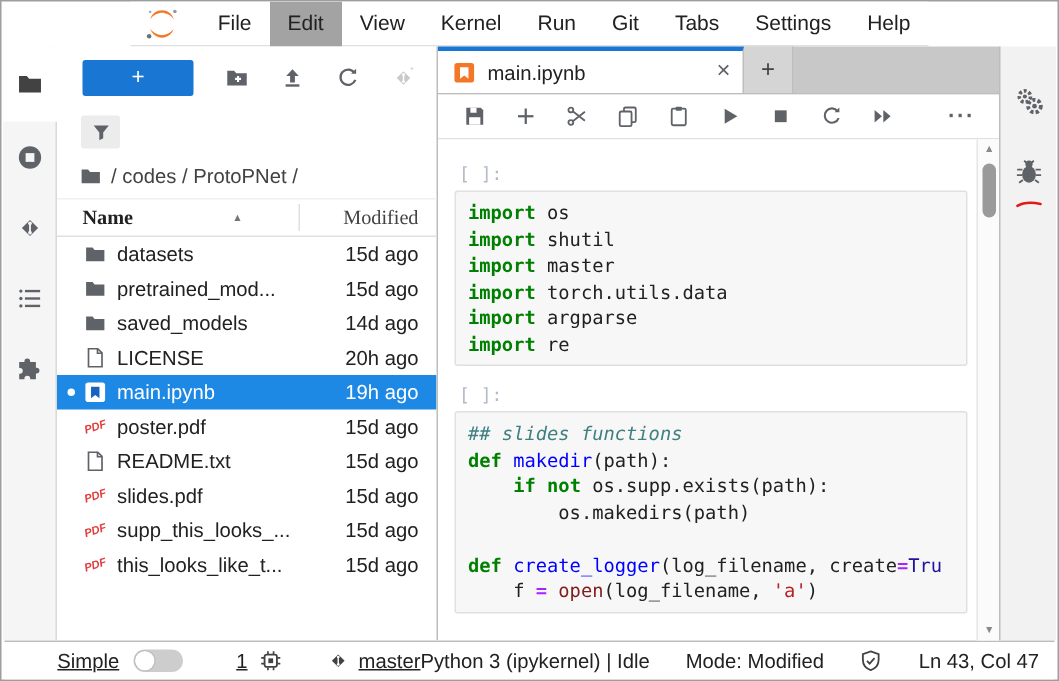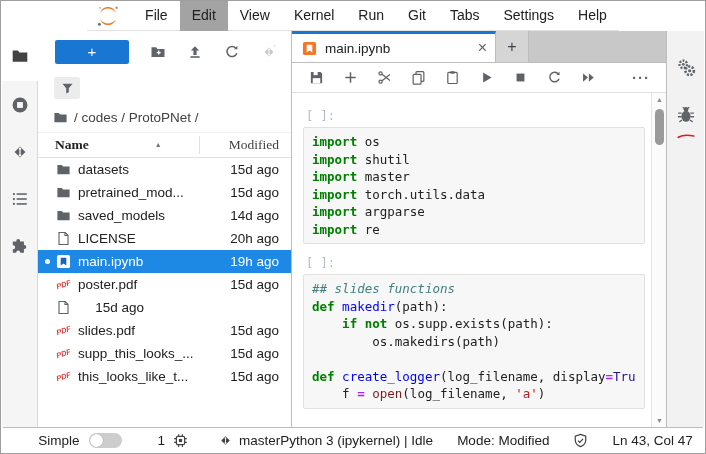--- a/index.html
+++ b/index.html
@@ -77,21 +77,21 @@
   .sb-thumb { position:absolute; left:3px; top:16px; width:9px; height:36px; background:#9a9a9a; border-radius:5px; }
 
   
   .right-strip { width:38px; flex:0 0 38px; background:#f2f2f2; border-left:1px solid #bdbdbd; display:flex; flex-direction:column; align-items:center; }
   .right-strip .strip-item { height:auto; margin-top:26px; color:#5f6368; }
   .right-strip svg.big { width:22px; height:22px; }
   .red-mark { margin-top:2px; }
 
   
   .statusbar { height:26px; flex:0 0 26px; border-top:1px solid #bdbdbd; background:#fff; display:flex; align-items:center; font-size:13.5px; padding:0 10px 0 35px; color:#212121; }
-  .sb-group { display:flex; align-items:center; }
+  .sb-group { display:flex; align-items:center;text-decoration:underline; }
   .toggle { width:33px; height:15px; border-radius:8px; background:#cdcdcd; margin-left:9px; position:relative; }
   .toggle .knob { position:absolute; left:1px; top:1px; width:13px; height:13px; border-radius:50%; background:#fff; box-shadow:0 0 1px rgba(0,0,0,.4); }
   .statusbar svg { width:15px; height:15px; }
   .gap-a { margin-left:36px; } .gap-b { margin-left:30px; } .gap-c { margin-left:24px; }
   .sb-right { margin-left:auto; display:flex; align-items:center; }
 </style>
 </head>
 <body>
 
 <div class="app">
@@ -263,20 +263,21 @@
             <span class="fname">poster.pdf</span>
             <span class="fmod">15d ago</span>
           </div>
           <div class="file-row">
             <span class="ficon">
               <svg viewBox="0 0 16 16" fill="none" stroke="currentColor" stroke-width="1.2">
                 <path d="M3.2 1.6h6.6l3 3V14.4H3.2z"></path>
                 <path d="M9.6 1.8v3h3"></path>
               </svg>
             </span>
+            <span class="fname">README.txt</span>
             <span class="fmod">15d ago</span>
           </div>
           <div class="file-row">
             <span class="ficon">
               <span class="pdf-badge">PDF</span>
             </span>
             <span class="fname">slides.pdf</span>
             <span class="fmod">15d ago</span>
           </div>
           <div class="file-row">
@@ -375,21 +376,21 @@
 <span class="tk-kw">import</span><span class="tk-pl"> master</span>
 <span class="tk-kw">import</span><span class="tk-pl"> torch.utils.data</span>
 <span class="tk-kw">import</span><span class="tk-pl"> argparse</span>
 <span class="tk-kw">import</span><span class="tk-pl"> re</span></pre>
             <div class="cell-prompt">[ ]:</div>
             <pre class="code-cell"><span class="tk-cm">## slides functions</span>
 <span class="tk-kw">def</span><span class="tk-pl"> </span><span class="tk-fn">makedir</span><span class="tk-pl">(path):</span>
 <span class="tk-pl">    </span><span class="tk-kw">if</span><span class="tk-pl"> </span><span class="tk-kw">not</span><span class="tk-pl"> os.supp.exists(path):</span>
 <span class="tk-pl">        os.makedirs(path)</span>
 
-<span class="tk-kw">def</span><span class="tk-pl"> </span><span class="tk-fn">create_logger</span><span class="tk-pl">(log_filename, display</span><span class="tk-op">=</span><span class="tk-atom">Tru</span>
+<span class="tk-kw">def</span><span class="tk-pl"> </span><span class="tk-fn">create_logger</span><span class="tk-pl">(log_filename, create</span><span class="tk-op">=</span><span class="tk-atom">Tru</span>
 <span class="tk-pl">    f </span><span class="tk-op">=</span><span class="tk-pl"> </span><span class="tk-bi">open</span><span class="tk-pl">(log_filename, </span><span class="tk-str">'a'</span><span class="tk-pl">)</span></pre>
           </div>
         <div class="nb-scroll">
           <span class="sb-arrow sb-up">▲</span>
           <span class="sb-thumb"></span>
           <span class="sb-arrow sb-down">▼</span>
         </div>
       </div>
     </div>
 

